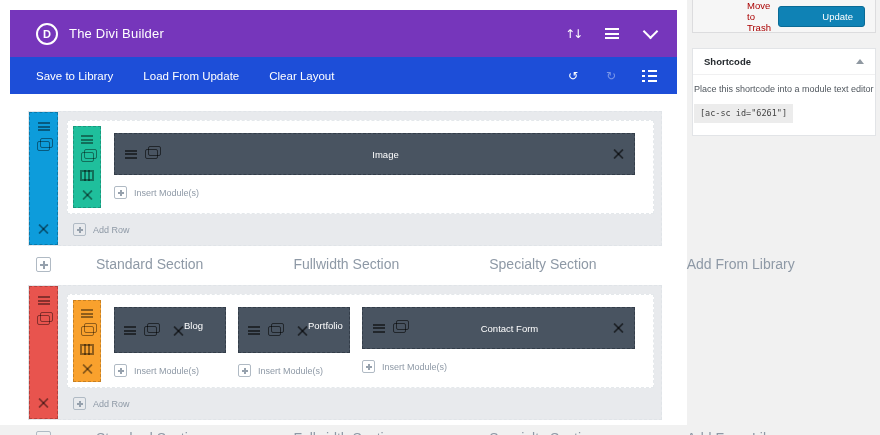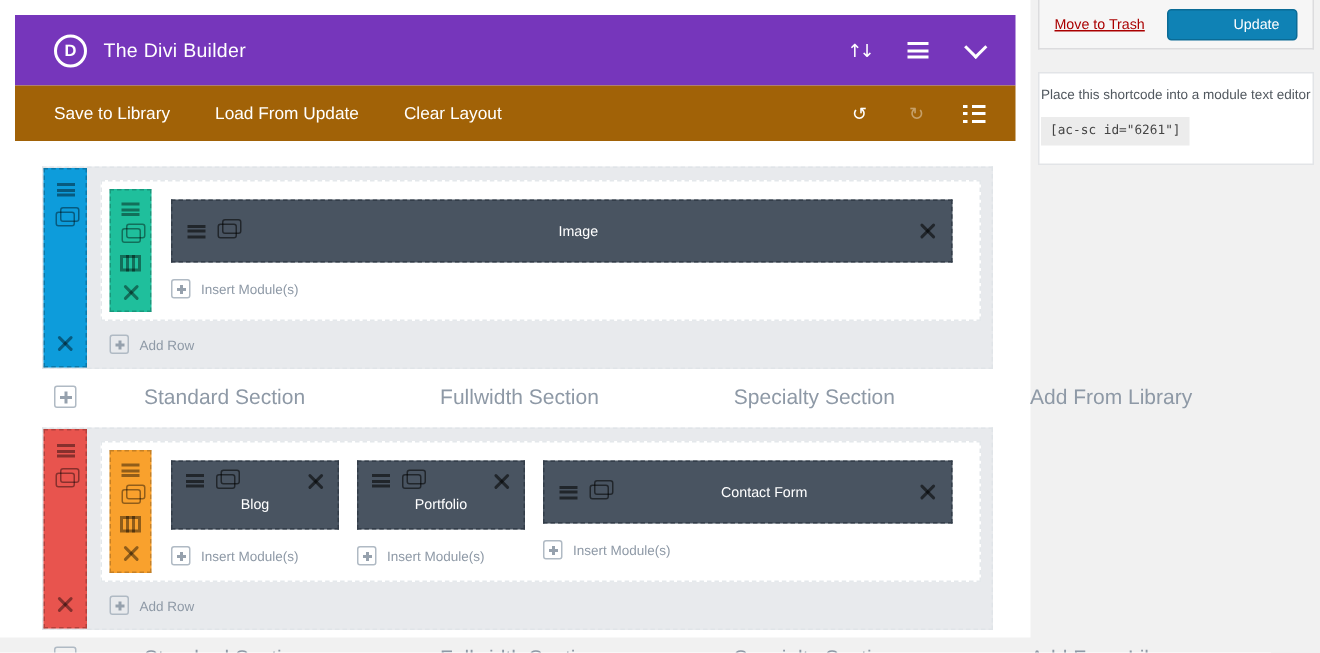--- a/index.html
+++ b/index.html
@@ -68,41 +68,41 @@
            padding:8px 0 7px;box-sizing:border-box;color:rgba(0,0,0,.42);
            border:1px dashed rgba(0,0,0,.2);cursor:move;}
   .row-bar .i-x{margin-top:auto;}
   .cols{flex:1;display:flex;gap:12px;padding:7px 13px 0;min-width:0;}
   .col-full,.col-last{flex:1;min-width:0;}
   .col-s{width:112px;flex:none;}
   .module-header{height:42px;display:flex;align-items:center;gap:8px;padding:0 10px;
                  border:1px dashed #333d49;box-sizing:border-box;color:rgba(0,0,0,.55);cursor:move;}
   .m-title{flex:1;text-align:center;color:#fff;font-size:9.5px;}
   .module-block{height:46px;border:1px dashed #333d49;box-sizing:border-box;
-                padding:7px 9px 6px;display:flex;flex-direction:column;color:rgba(0,0,0,.55);cursor:move;}
+                padding:7px 9px 6px;display:flex;flex-direction:row;color:rgba(0,0,0,.55);cursor:move;}
   .mb-icons{display:flex;align-items:center;gap:8px;}
   .mb-icons .sp{flex:1;}
   .mb-title{color:#fff;font-size:9.5px;text-align:center;margin-top:5px;}
   .insert-module{display:flex;align-items:center;gap:7px;margin-top:11px;
                  color:#8e99a6;font-size:9px;cursor:pointer;}
   .add-row{display:flex;align-items:center;gap:7px;margin:9px 0 0 6px;
            color:#8e99a6;font-size:9px;cursor:pointer;}
   .sec-footer{display:flex;align-items:flex-end;margin:10px 0 13px 8px;color:#8e99a6;font-size:14px;gap:36px;}
   .sec-footer .plusbox{width:15px;height:15px;margin-right:9px;}
   .sec-footer .plusbox::before{top:6px;}
   .sec-footer .plusbox::after{left:6px;}
   .f-link{cursor:pointer;white-space:nowrap;}
   .pipe{width:1px;height:10px;background:#ccd3da;margin:0 9px;}
 
   
   .sidebar{position:absolute;left:692px;top:0;width:184px;}
   .publish-box{height:33px;background:#f6f6f6;border:1px solid #dcdcde;border-top:none;
                box-sizing:border-box;display:flex;align-items:center;
                justify-content:space-between;padding:0 10px;}
-  .trash-link{color:#a00;font-size:9.5px;text-decoration:underline;cursor:pointer;}
+  .trash-link{color:#a00;font-size:9.5px;cursor:pointer;margin-left:44px;}
   .update-btn{border:1px solid #0a6b96;border-radius:3px;color:#fff;font-size:9.5px;
               padding:4px 11px;cursor:pointer;font-family:"Liberation Sans",sans-serif;}
   .shortcode-box{margin-top:15px;background:#fff;border:1px solid #e2e4e7;}
   .sc-header{display:flex;align-items:center;justify-content:space-between;
              padding:7px 11px;border-bottom:1px solid #f0f0f1;}
   .sc-title{font-size:9.5px;font-weight:bold;color:#23282d;}
   .sc-toggle{width:0;height:0;border-left:4px solid transparent;border-right:4px solid transparent;
              border-bottom:5px solid #8f98a1;cursor:pointer;}
   .sc-body{padding:8px 1px 12px;font-size:9px;color:#50575e;line-height:1.55;}
   .sc-code{display:inline-block;margin-top:7px;background:#ececec;padding:3px 6px;
@@ -126,21 +126,21 @@
         <span class="glyph">↓</span>
       </span>
       <span class="hicon">
         <span class="i-menu"></span>
       </span>
       <span class="hicon">
         <span class="i-chev"></span>
       </span>
     </div>
 
-    <div class="db-bar2" style="background: #a16207;">
+    <div class="db-bar2" style="background: #1d4ed8;">
       <span class="tb-btn">Save to Library</span>
       <span class="tb-btn">Load From Update</span>
       <span class="tb-btn">Clear Layout</span>
       <span class="spacer"></span>
       <span class="hicon undo-redo">
         <span class="glyph">↺</span>
       </span>
       <span class="hicon undo-redo disabled">
         <span class="glyph">↻</span>
       </span>
@@ -282,20 +282,24 @@
     </div>
   </div>
 
   <div class="sidebar">
     <div class="publish-box">
       <a class="trash-link">Move to Trash</a>
       <button class="update-btn" style="background: rgb(15, 130, 181); padding-left: 43px;">Update</button>
     </div>
 
     <div class="shortcode-box">
+      <div class="sc-header">
+        <span class="sc-title">Shortcode</span>
+        <span class="sc-toggle"></span>
+      </div>
       <div class="sc-body">
         <div>Place this shortcode into a module text editor</div>
         <span class="sc-code">[ac-sc id="6261"]</span>
       </div>
     </div>
   </div>
 
 </div>
 
 </body></html>

